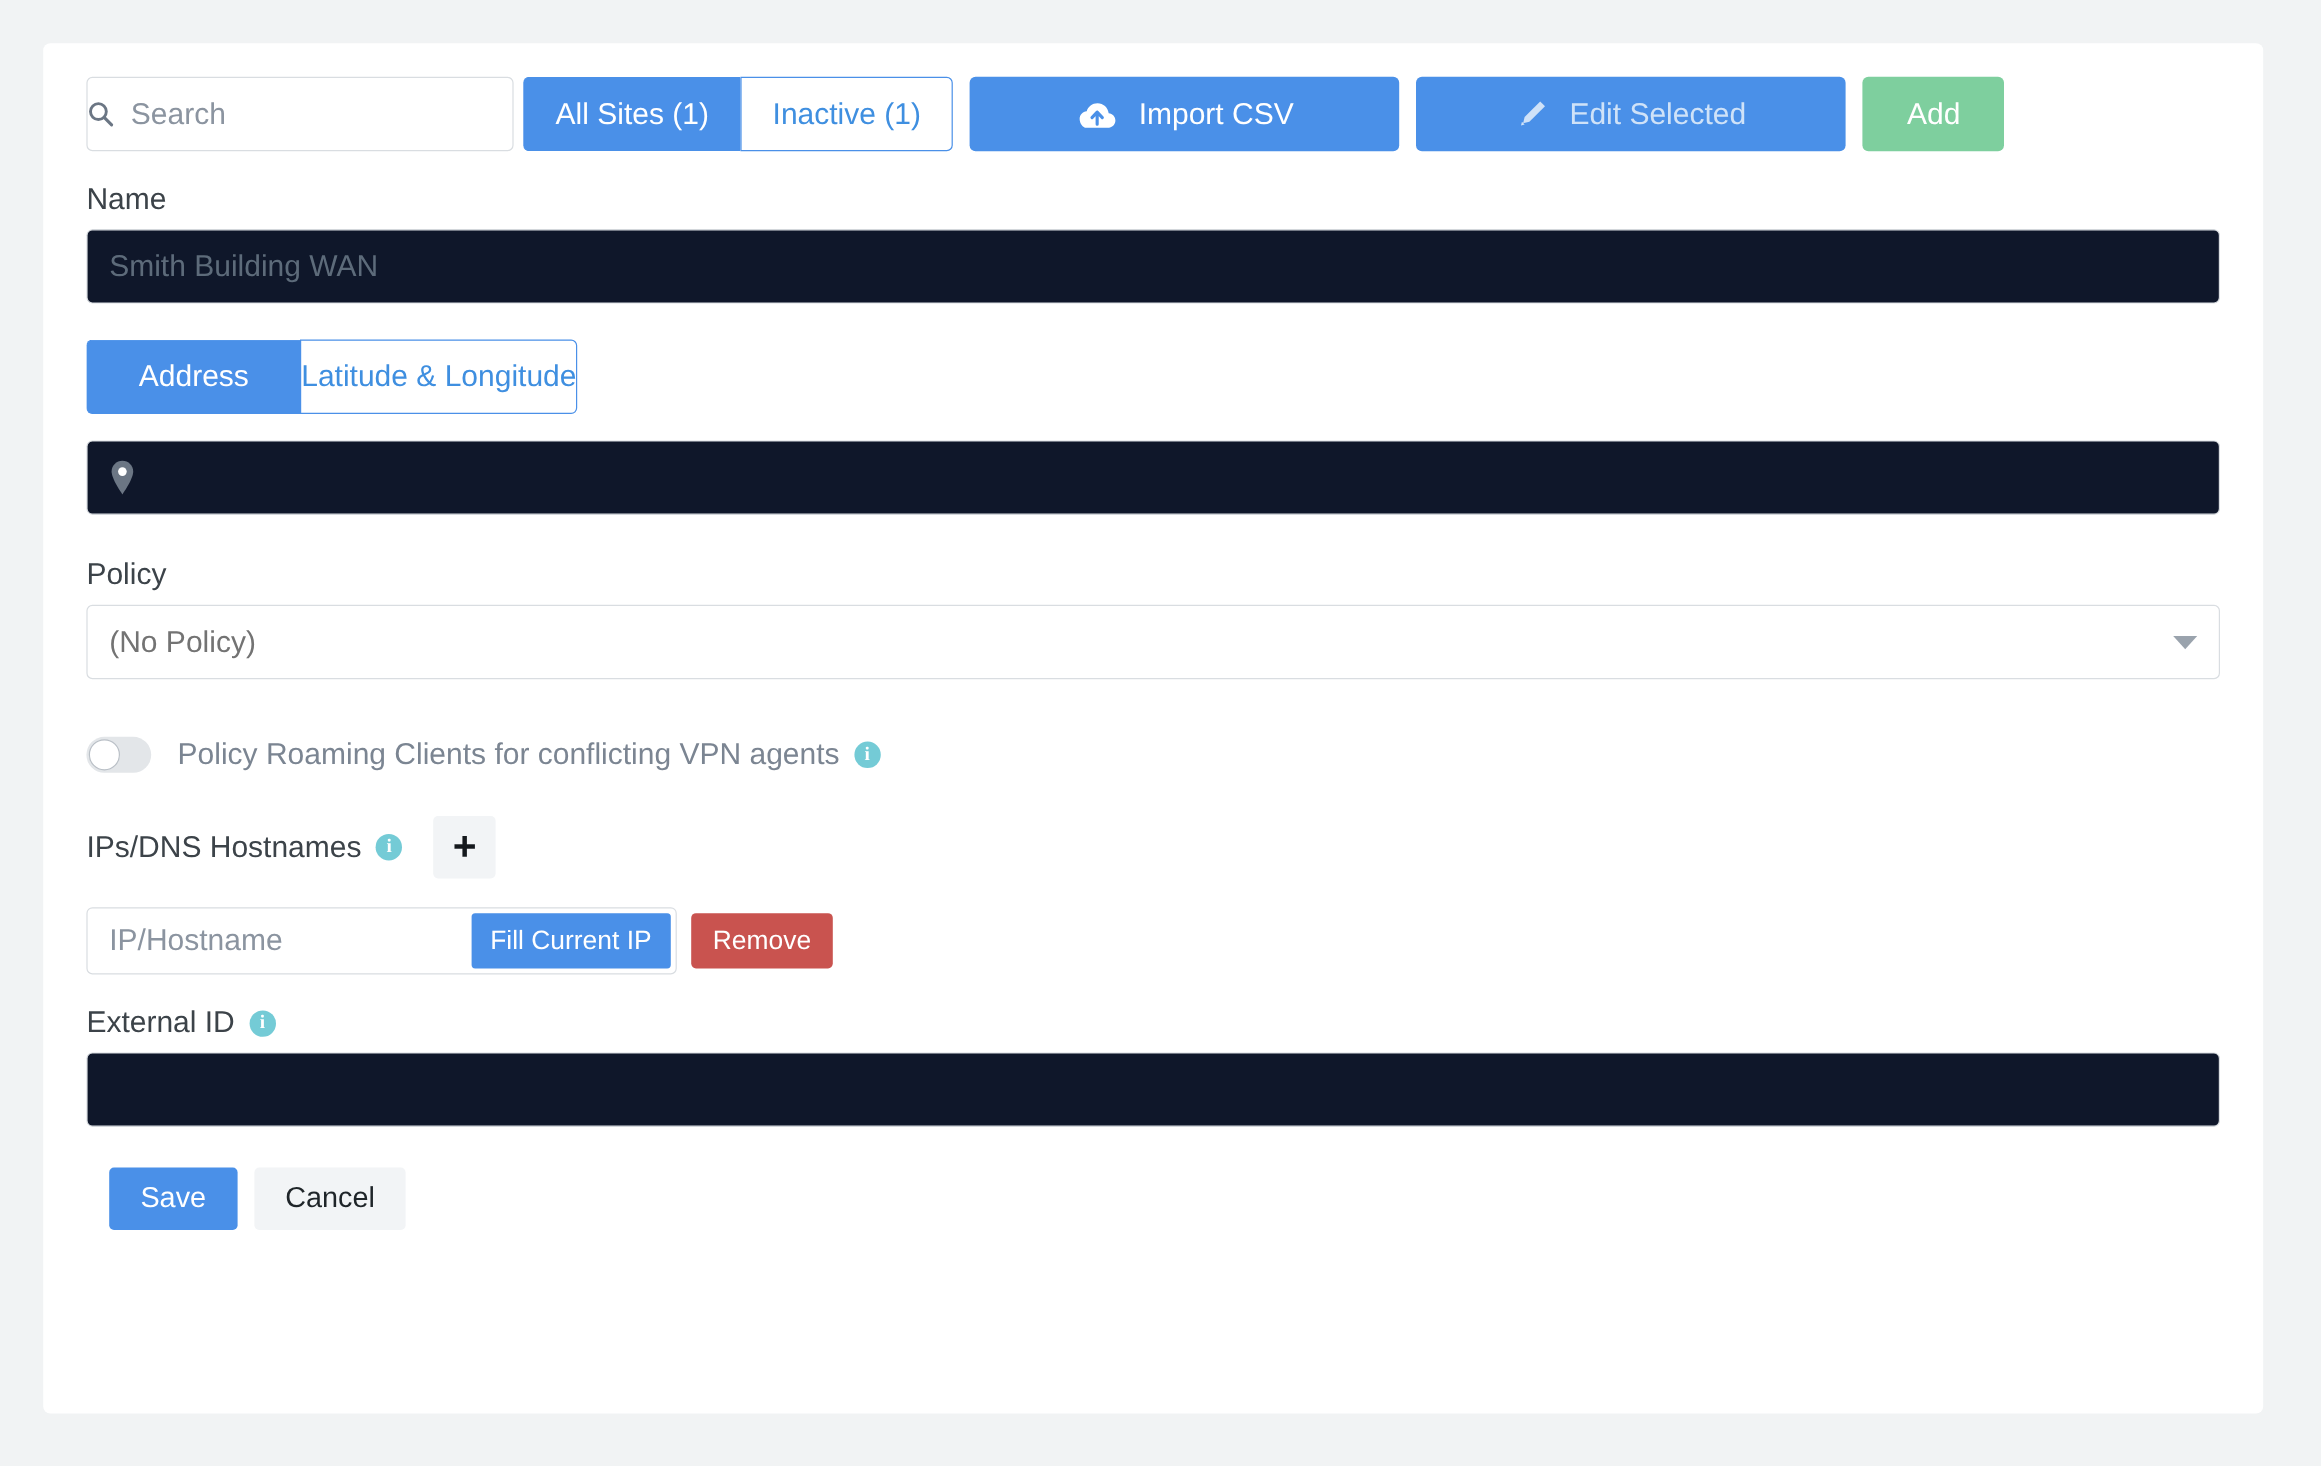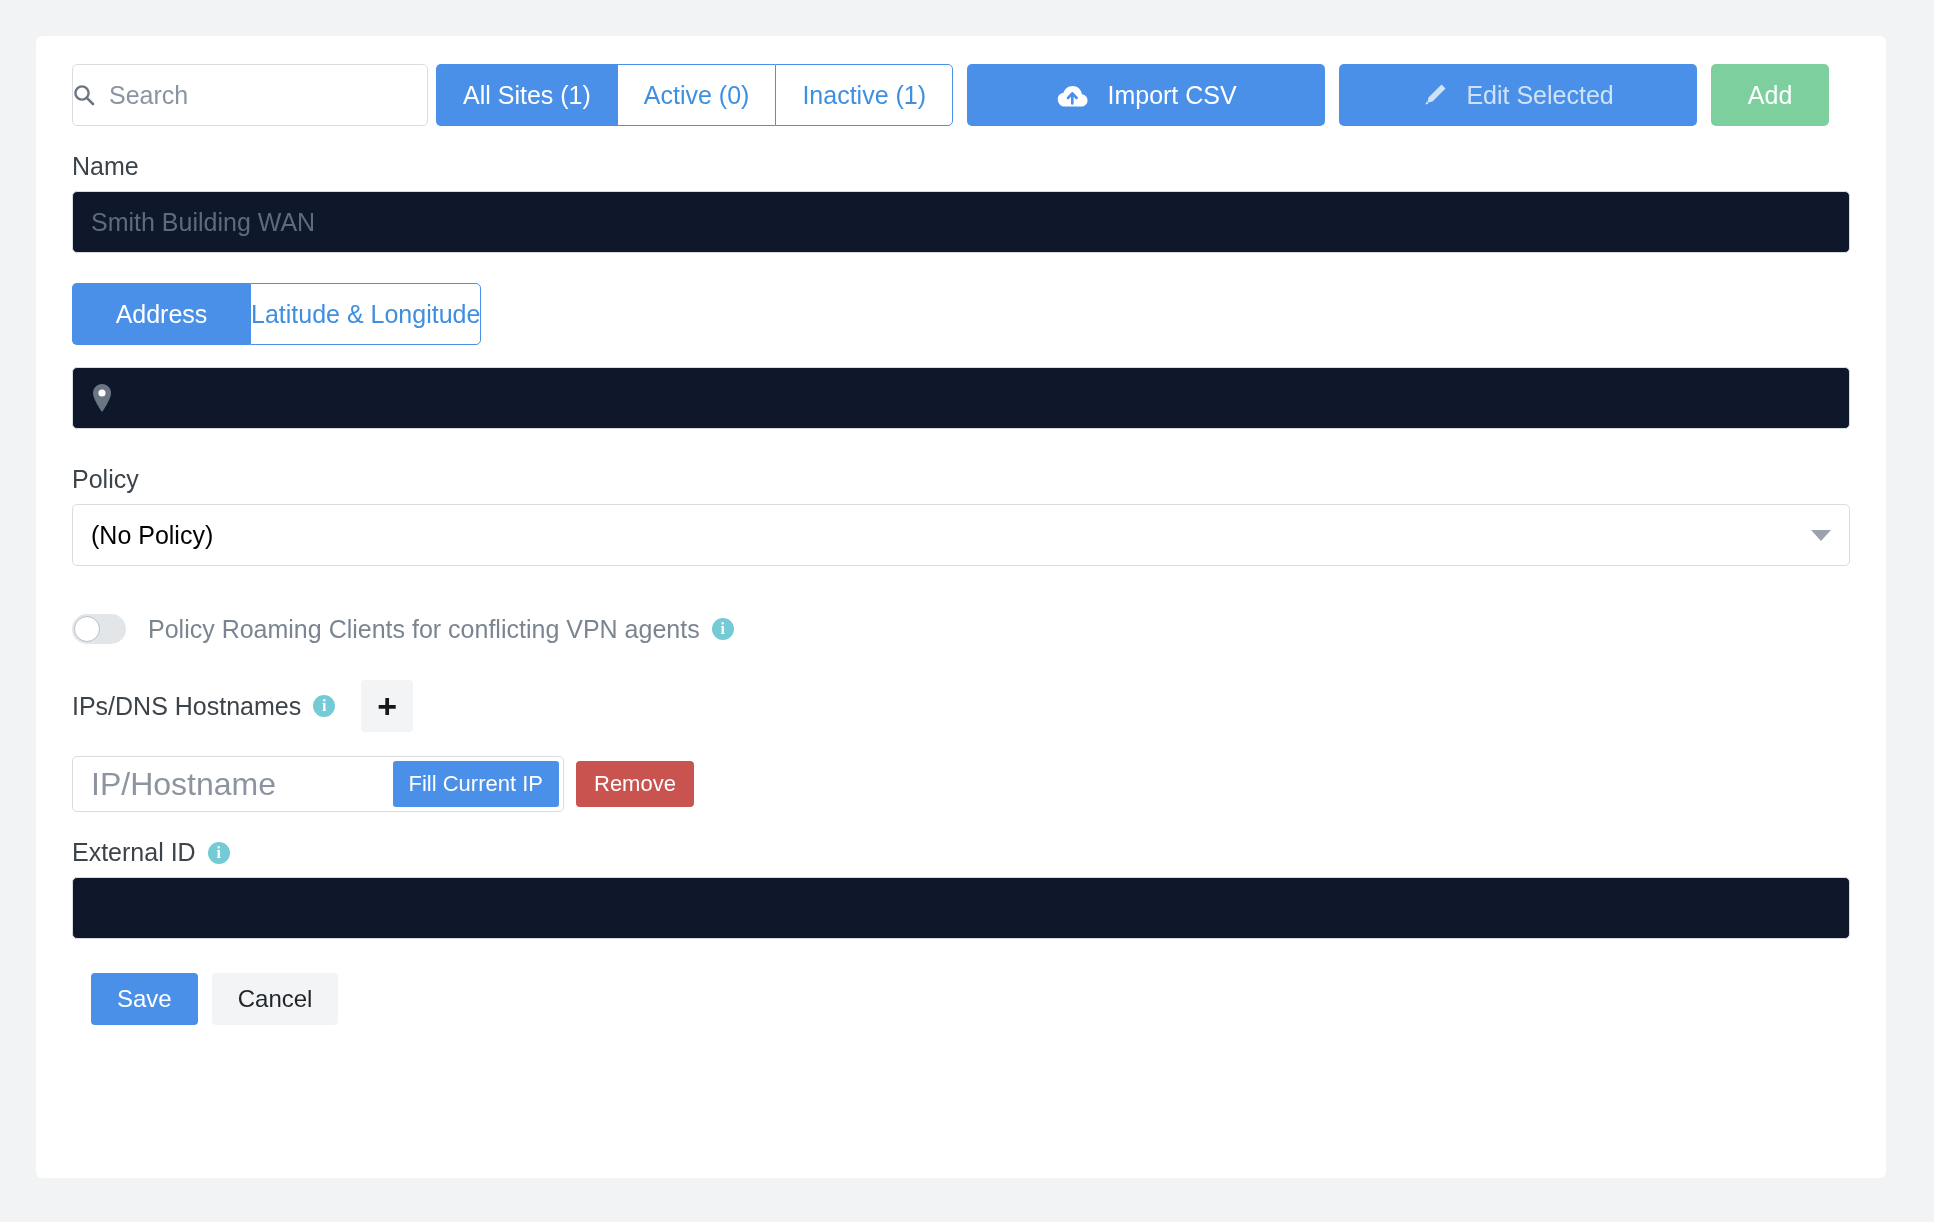--- a/index.html
+++ b/index.html
@@ -90,21 +90,21 @@
   .addr-tab.active { background: #4a90e8; color: #fff; }
 
   .addr-input { position: relative; }
   .pin-icon { width: 22px; height: 30px; margin-right: 14px; flex: 0 0 auto; }
 
   .two-col { display: flex; gap: 18px; margin-top: 10px; }
   .col { flex: 1; }
   .select-box {
     width: 100%; height: 62px;
     border: 1px solid #d9dde1; border-radius: 5px;
-    background: #fff; font-size: 25px; color: #000000;
+    background: #fff; font-size: 25px; color: #737373;
     padding: 0 18px;
     display: flex; align-items: center; justify-content: space-between;
     cursor: pointer;
   }
   .caret { width: 0; height: 0; border-left: 10px solid transparent; border-right: 10px solid transparent; border-top: 11px solid #9aa3ad; }
 
   
   .toggle-row { display: flex; align-items: center; margin-top: 48px; }
   .toggle {
     width: 54px; height: 30px; border-radius: 16px;
@@ -134,21 +134,21 @@
     margin-left: 26px; cursor: pointer;
     font-size: 34px; color: #15191d; line-height: 1; font-weight: bold;
   }
   .ip-row { display: flex; align-items: center; margin-top: 24px; }
   .ip-input-wrap {
     width: 492px; height: 56px;
     border: 1px solid #d9dde1; border-radius: 5px;
     background: #fff; display: flex; align-items: center;
     overflow: hidden; padding-left: 18px;
   }
-  .ip-input-wrap .ph { color: #8b94a0; font-size: 32px; flex: 1; }
+  .ip-input-wrap .ph { color: #8b94a0; font-size: 25px; flex: 1; }
   .fill-btn {
     height: 46px; background: #4a90e8; color: #fff; font-size: 22px;
     padding: 0 16px; display: flex; align-items: center; border-radius: 3px;
     margin-right: 4px; cursor: pointer; white-space: nowrap;
   }
   .remove-btn {
     height: 46px; background: #c9534f; color: #fff; font-size: 22px;
     padding: 0 18px; display: flex; align-items: center; border-radius: 4px;
     margin-left: 12px; cursor: pointer;
   }
@@ -171,21 +171,20 @@
           <svg width="22" height="22" viewBox="0 0 22 22">
             <circle cx="9" cy="9" r="6.6" fill="none" stroke="#6b7684" stroke-width="2.4"></circle>
             <line x1="13.8" y1="13.8" x2="20" y2="20" stroke="#6b7684" stroke-width="2.6" stroke-linecap="round"></line>
           </svg>
         </span>
         <span class="search-placeholder">Search</span>
       </div>
 
       <div class="seg-tabs">
         <div class="seg-tab active">All Sites (1)</div>
-        <div class="seg-tab">Active (0)</div>
         <div class="seg-tab">Inactive (1)</div>
       </div>
 
       <div class="btn btn-import">
         <span class="btn-ico">
           <svg width="34" height="26" viewBox="0 0 34 26">
             <path d="M8.2 24.5h17.6c4.1 0 6.7-2.7 6.7-6.1 0-3.2-2.4-5.8-5.6-6.1C26.3 7.5 22.4 4 17.6 4c-4.3 0-7.9 2.8-9 6.7-3.3.3-5.9 3-5.9 6.4 0 3.6 2.7 7.4 5.5 7.4z" fill="#fff"></path>
             <path d="M17.3 21.5v-8.2M17.3 11.4l-4.3 4.6M17.3 11.4l4.3 4.6" stroke="#4a90e8" stroke-width="2.6" stroke-linecap="round" stroke-linejoin="round" fill="none"></path>
           </svg>
         </span>

